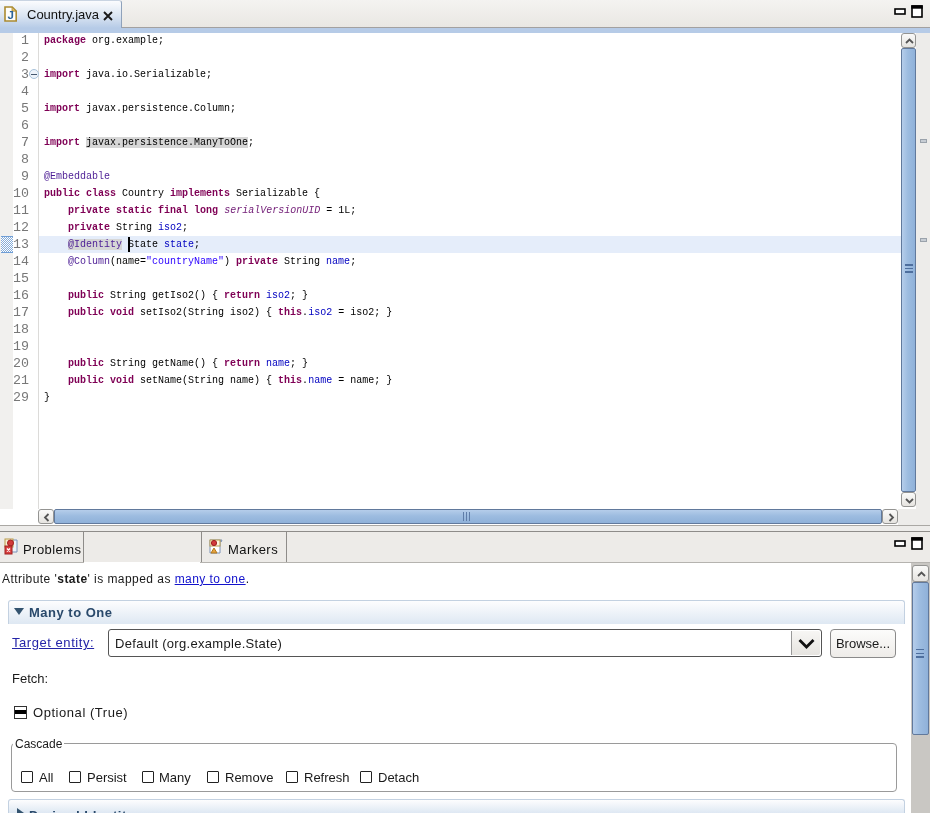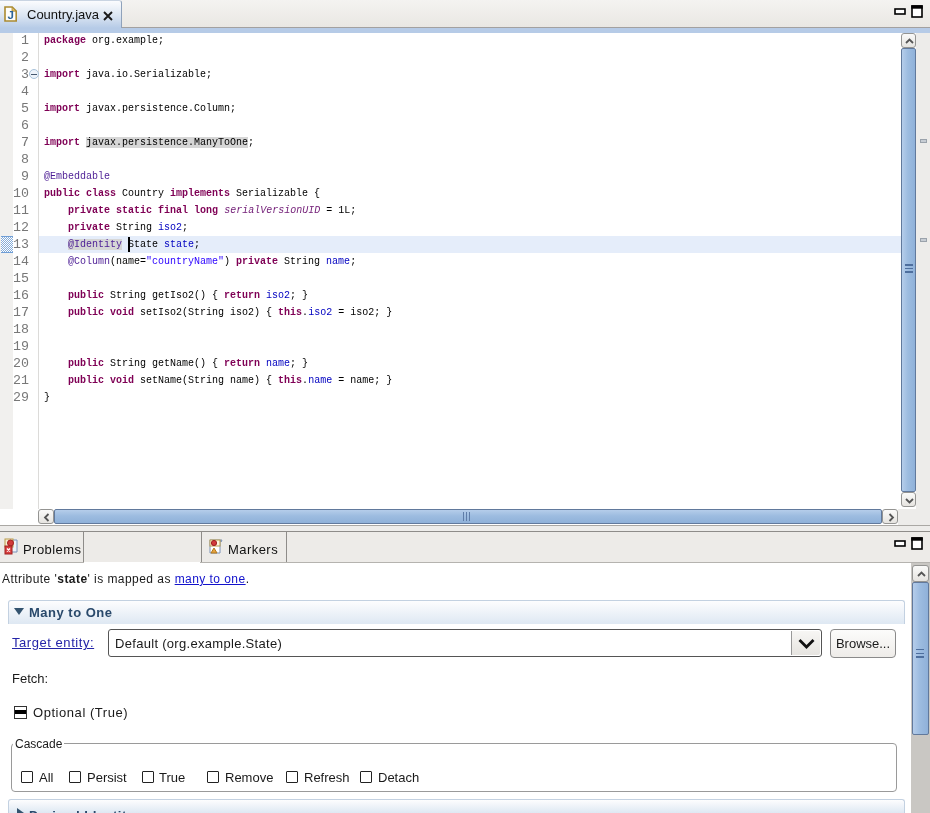--- a/index.html
+++ b/index.html
@@ -266,21 +266,21 @@
   <div id="optlbl">Optional (True)</div>
 
   <div id="cascade">
       <span class="legend">Cascade</span>
     </div>
   <div class="cb" style="left:21px"></div>
     <div class="cblbl" style="left:39px">All</div>
   <div class="cb" style="left:69px"></div>
     <div class="cblbl" style="left:87px">Persist</div>
   <div class="cb" style="left:142px"></div>
-    <div class="cblbl" style="left:159px">True</div>
+    <div class="cblbl" style="left:159px">Many</div>
   <div class="cb" style="left:207px"></div>
     <div class="cblbl" style="left:225px">Remove</div>
   <div class="cb" style="left:286px"></div>
     <div class="cblbl" style="left:304px">Refresh</div>
   <div class="cb" style="left:360px"></div>
     <div class="cblbl" style="left:378px">Detach</div>
 
   <div class="sechead" style="top:799px;height:14px">
     <span class="tri" style="border-top:5px solid transparent;border-bottom:5px solid transparent;border-left:7px solid #33536f;border-right:none;top:8px;left:8px"></span>
     <span class="t" style="top:8px">Derived Identity</span>

